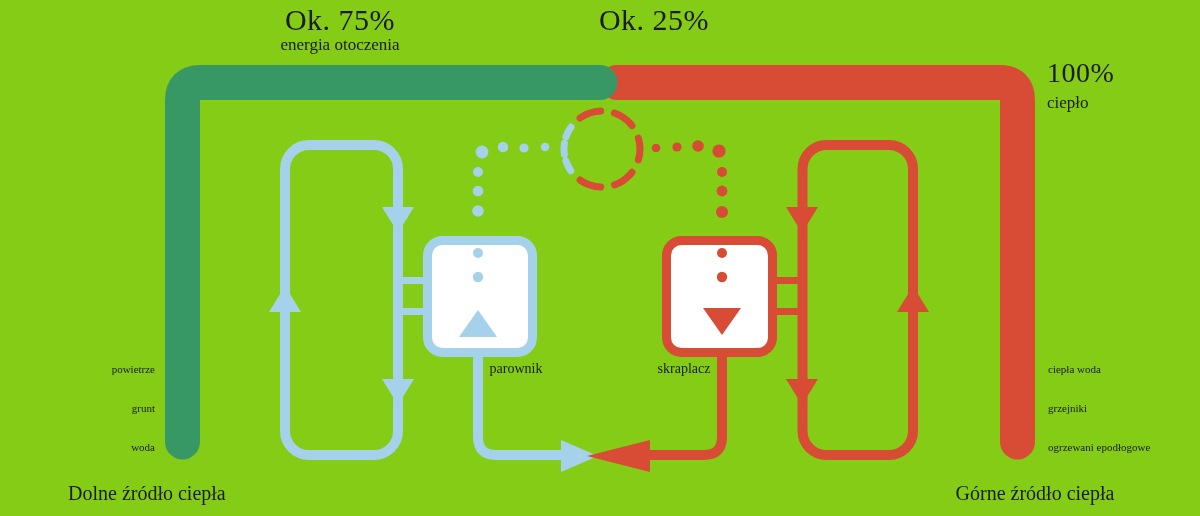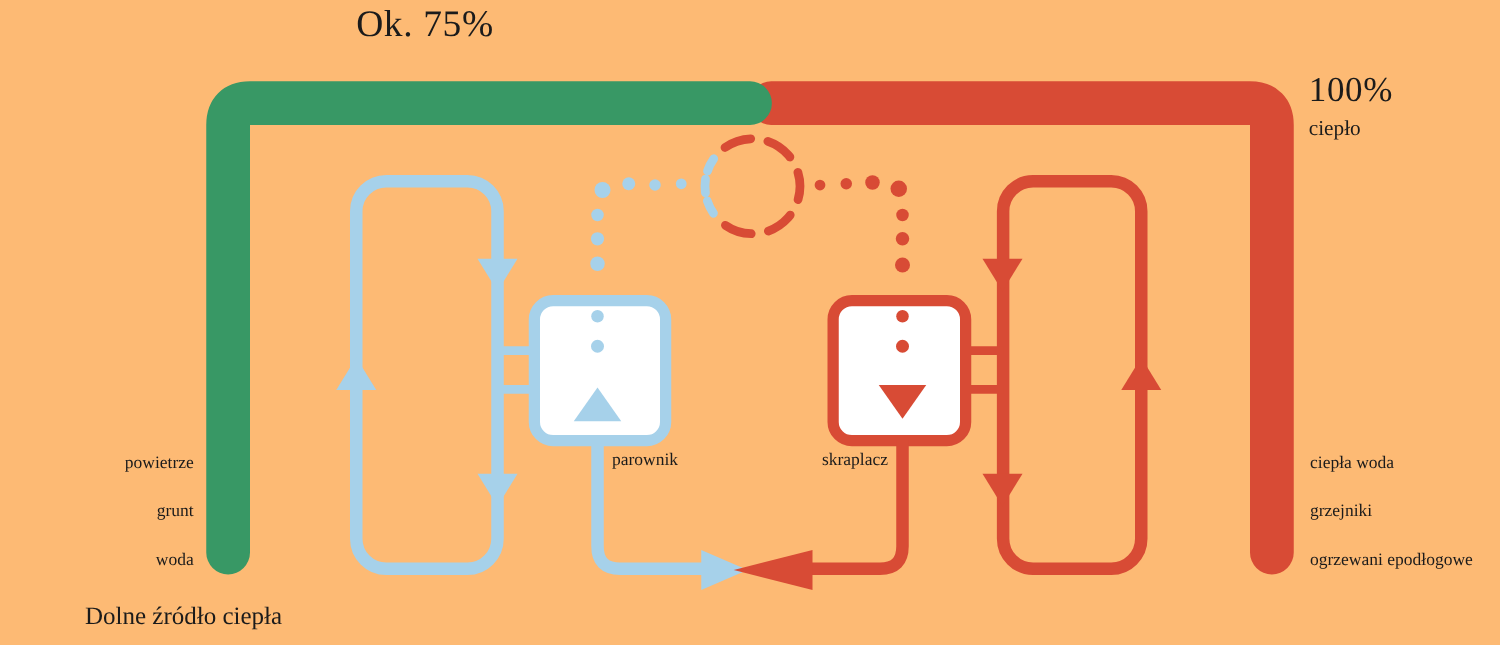--- a/index.html
+++ b/index.html
@@ -1,28 +1,28 @@
 <!DOCTYPE html>
 <html><head>
 <meta charset="utf-8">
 <style>
   html,body{margin:0;padding:0;background:#ffffff;}
   .stage{
     position:relative;
     width:1200px;height:516px;
-    background:#fdba74;
+    background:#84cc16;
     font-family:"Liberation Serif","DejaVu Serif",serif;
     color:#1b1b1b;
     overflow:hidden;
   }
   .stage svg{position:absolute;left:0;top:0;}
   .lbl{position:absolute;white-space:nowrap;line-height:1.1;}
   .pct-big{font-size:30px;letter-spacing:.5px;}
   .pct-sub{font-size:17px;}
-  .side-lbl{font-size:14px;}
+  .side-lbl{font-size:11px;}
   .comp-lbl{font-size:14px;}
   .title-lbl{font-size:20px;}
   .ctr{text-align:center;}
   .rt{text-align:right;}
 </style>
 </head>
 <body>
 
 <div class="stage">
 
@@ -90,31 +90,34 @@
       <circle cx="677" cy="147" r="4.6" fill="#d84b35"></circle>
       <circle cx="698" cy="146" r="5.8" fill="#d84b35"></circle>
       <circle cx="719" cy="151" r="6.6" fill="#d84b35"></circle>
       <circle cx="722" cy="172" r="5" fill="#d84b35"></circle>
       <circle cx="722" cy="191" r="5.4" fill="#d84b35"></circle>
       <circle cx="722" cy="212" r="6" fill="#d84b35"></circle>
     </g>
   </svg>
 
   <div class="lbl pct-big ctr" style="left:240px;top:3px;width:200px;">Ok. 75%</div>
+  <div class="lbl pct-sub ctr" style="left:240px;top:36px;width:200px;">energia otoczenia</div>
 
+  <div class="lbl pct-big ctr" style="left:554px;top:3px;width:200px;">Ok. 25%</div>
 
   <div class="lbl pct-big" style="left:1047px;top:58px;font-size:28px;">100%</div>
   <div class="lbl pct-sub" style="left:1047px;top:94px;">ciepło</div>
 
   <div class="lbl side-lbl rt" style="left:35px;top:363px;width:120px;">powietrze</div>
   <div class="lbl side-lbl rt" style="left:35px;top:402px;width:120px;">grunt</div>
   <div class="lbl side-lbl rt" style="left:35px;top:441px;width:120px;font-family:Liberation Serif, serif;">woda</div>
 
   <div class="lbl side-lbl" style="left:1048px;top:363px;">ciepła woda</div>
   <div class="lbl side-lbl" style="left:1048px;top:402px;">grzejniki</div>
   <div class="lbl side-lbl" style="left:1048px;top:441px;">ogrzewani epodłogowe</div>
 
   <div class="lbl comp-lbl ctr" style="left:456px;top:361px;width:120px;">parownik</div>
   <div class="lbl comp-lbl ctr" style="left:624px;top:361px;width:120px;">skraplacz</div>
 
   <div class="lbl title-lbl" style="left:68px;top:482px;">Dolne źródło ciepła</div>
+  <div class="lbl title-lbl ctr" style="left:870px;top:482px;width:330px;">Górne źródło ciepła</div>
 
 </div>
 
 </body></html>

